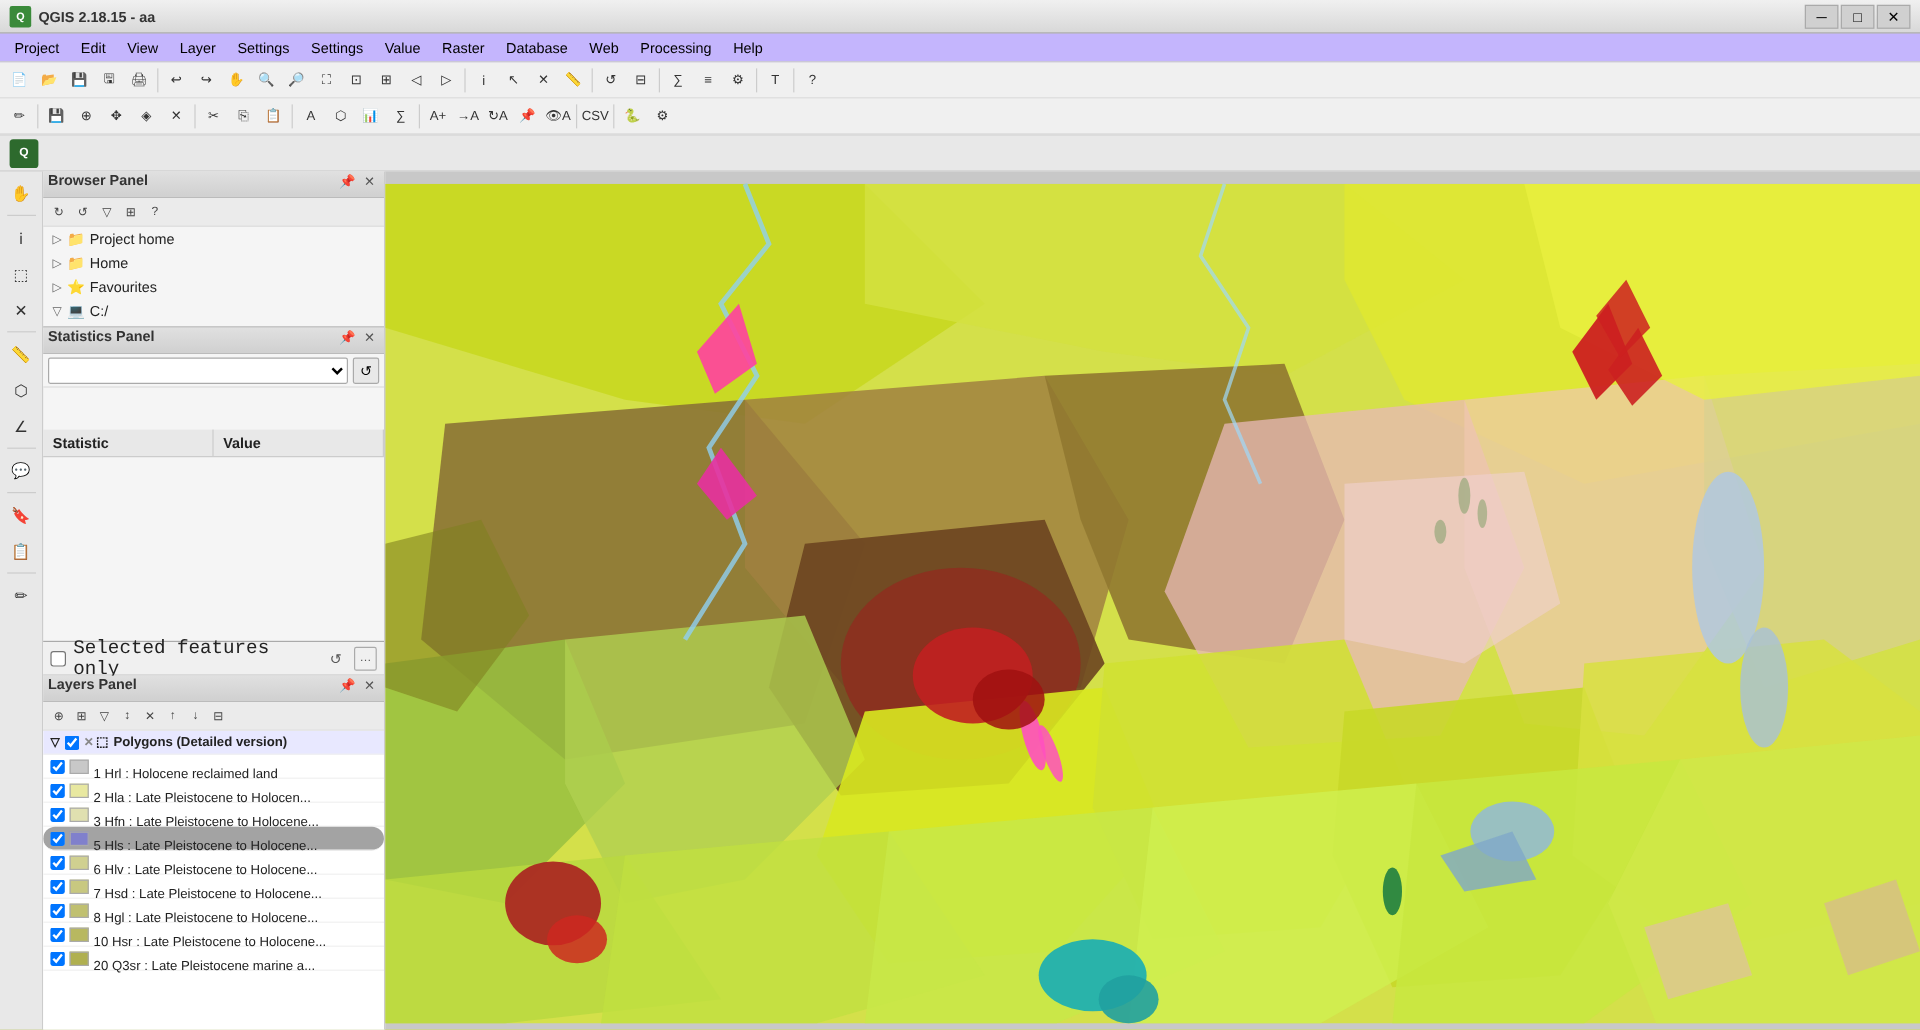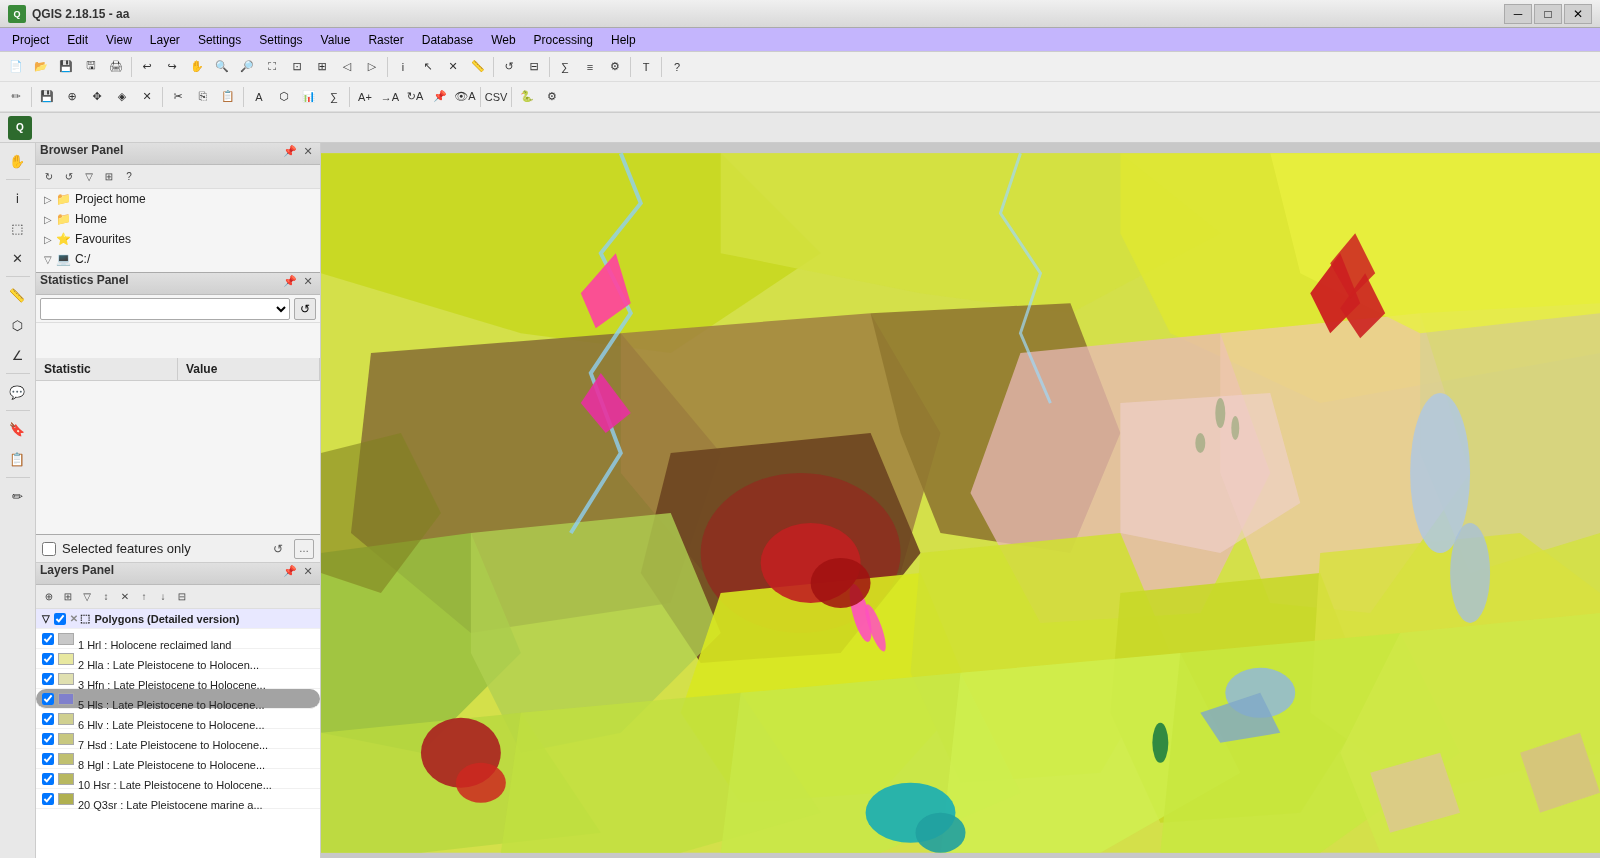--- a/index.html
+++ b/index.html
@@ -200,21 +200,21 @@
     #selected-features-row {
       height: 28px;
       display: flex;
       align-items: center;
       padding: 0 6px;
       gap: 6px;
       background: #f0f0f0;
       border-bottom: 1px solid #ccc;
     }
     .sf-checkbox { width: 14px; height: 14px; cursor: pointer; }
-    .sf-label { font-size: 13px; color: #222; }
+    .sf-label { font-size: 16px; color: #222; font-family: Liberation Mono, monospace; }
     .sf-refresh { width: 20px; height: 20px; background: transparent; border: none; cursor: pointer; display: flex; align-items: center; justify-content: center; font-size: 12px; color: #555; }
     .sf-more { width: 20px; height: 20px; background: transparent; border: 1px solid #aaa; border-radius: 2px; cursor: pointer; display: flex; align-items: center; justify-content: center; font-size: 10px; color: #555; }
 
     
     #layers-panel {
       flex: 1;
       min-height: 0;
       display: flex;
       flex-direction: column;
     }

